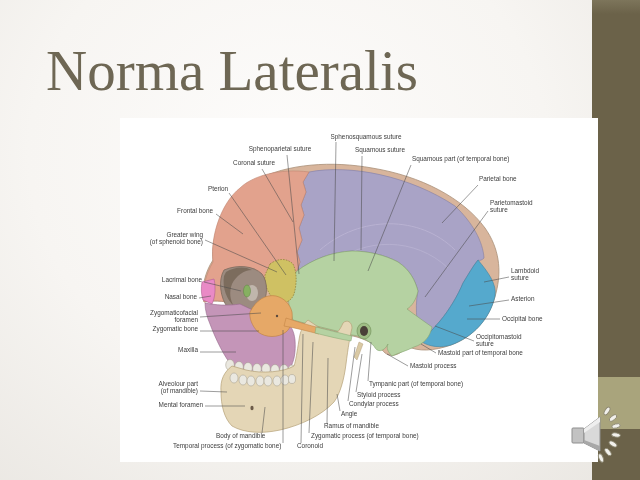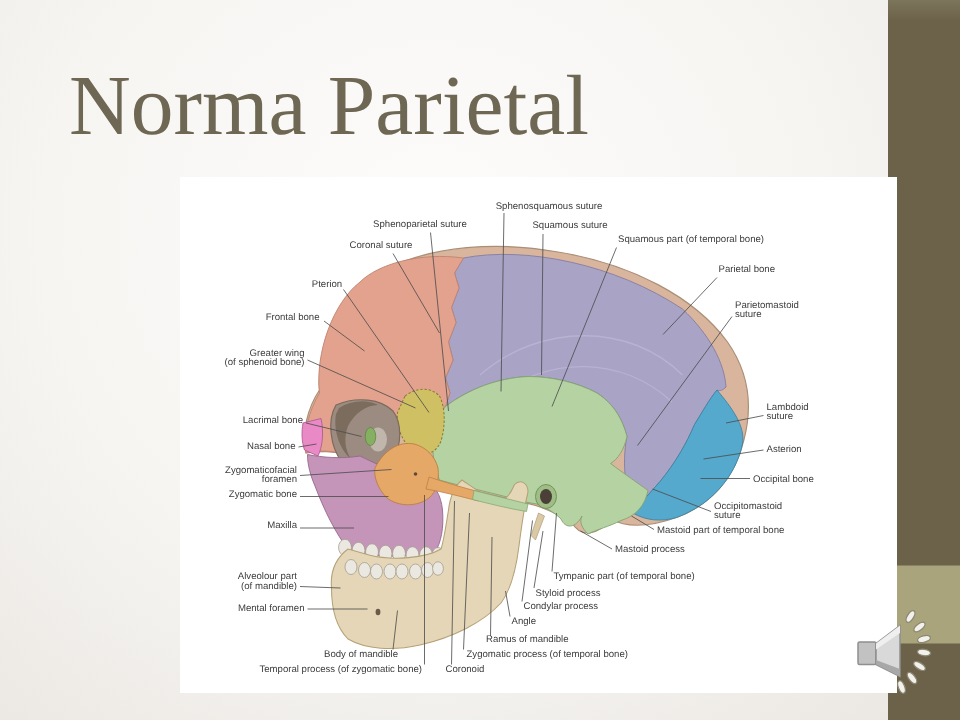--- a/index.html
+++ b/index.html
@@ -19,21 +19,21 @@
   .speaker{position:absolute;left:566px;top:404px;width:56px;height:64px;cursor:pointer;}
 </style>
 </head>
 <body>
 
 <div class="slide">
 
   <div class="accent-bar"></div>
   <div class="accent-block"></div>
 
-  <h1 class="title">Norma Parietal</h1>
+  <h1 class="title">Norma Lateralis</h1>
 
   <div class="diagram">
     <svg viewBox="120 118 478 344" xmlns="http://www.w3.org/2000/svg">
       <g>
 
         <path stroke="#a98f77" stroke-width="0.8" d="M 204,302 C 201,288 205,272 213,260 C 211,232 226,196 254,181 C 288,163 333,161 372,168 C 421,176 463,198 485,228 C 499,248 502,270 496,293 C 490,319 473,337 451,345 C 434,351 418,352 407,346 C 399,357 387,359 381,348 C 372,343 364,339 357,337 C 334,331 310,326 289,321 C 268,316 248,310 234,304 C 222,300 212,301 204,302 Z" fill="#d8b59c"></path>
 
         <path stroke="#837da3" stroke-width="0.6" d="M 309,172 C 350,164 410,176 455,206 C 473,223 483,242 484,258 C 482,260 480,261 478,260 C 473,266 468,275 463,283 C 458,295 450,309 440,321 C 434,328 428,334 422,342 C 418,332 414,310 418,291 C 415,280 410,270 398,262 C 385,255 368,251 352,251 C 332,252 313,259 297,271 L 300,262 L 297,252 L 302,240 L 299,228 L 304,215 L 301,205 L 306,192 L 303,182 Z" fill="#a9a3c6"></path>
 
         <path fill="none" stroke="#b9b2d2" stroke-width="1" d="M 320,250 C 360,215 420,215 455,250"></path>

